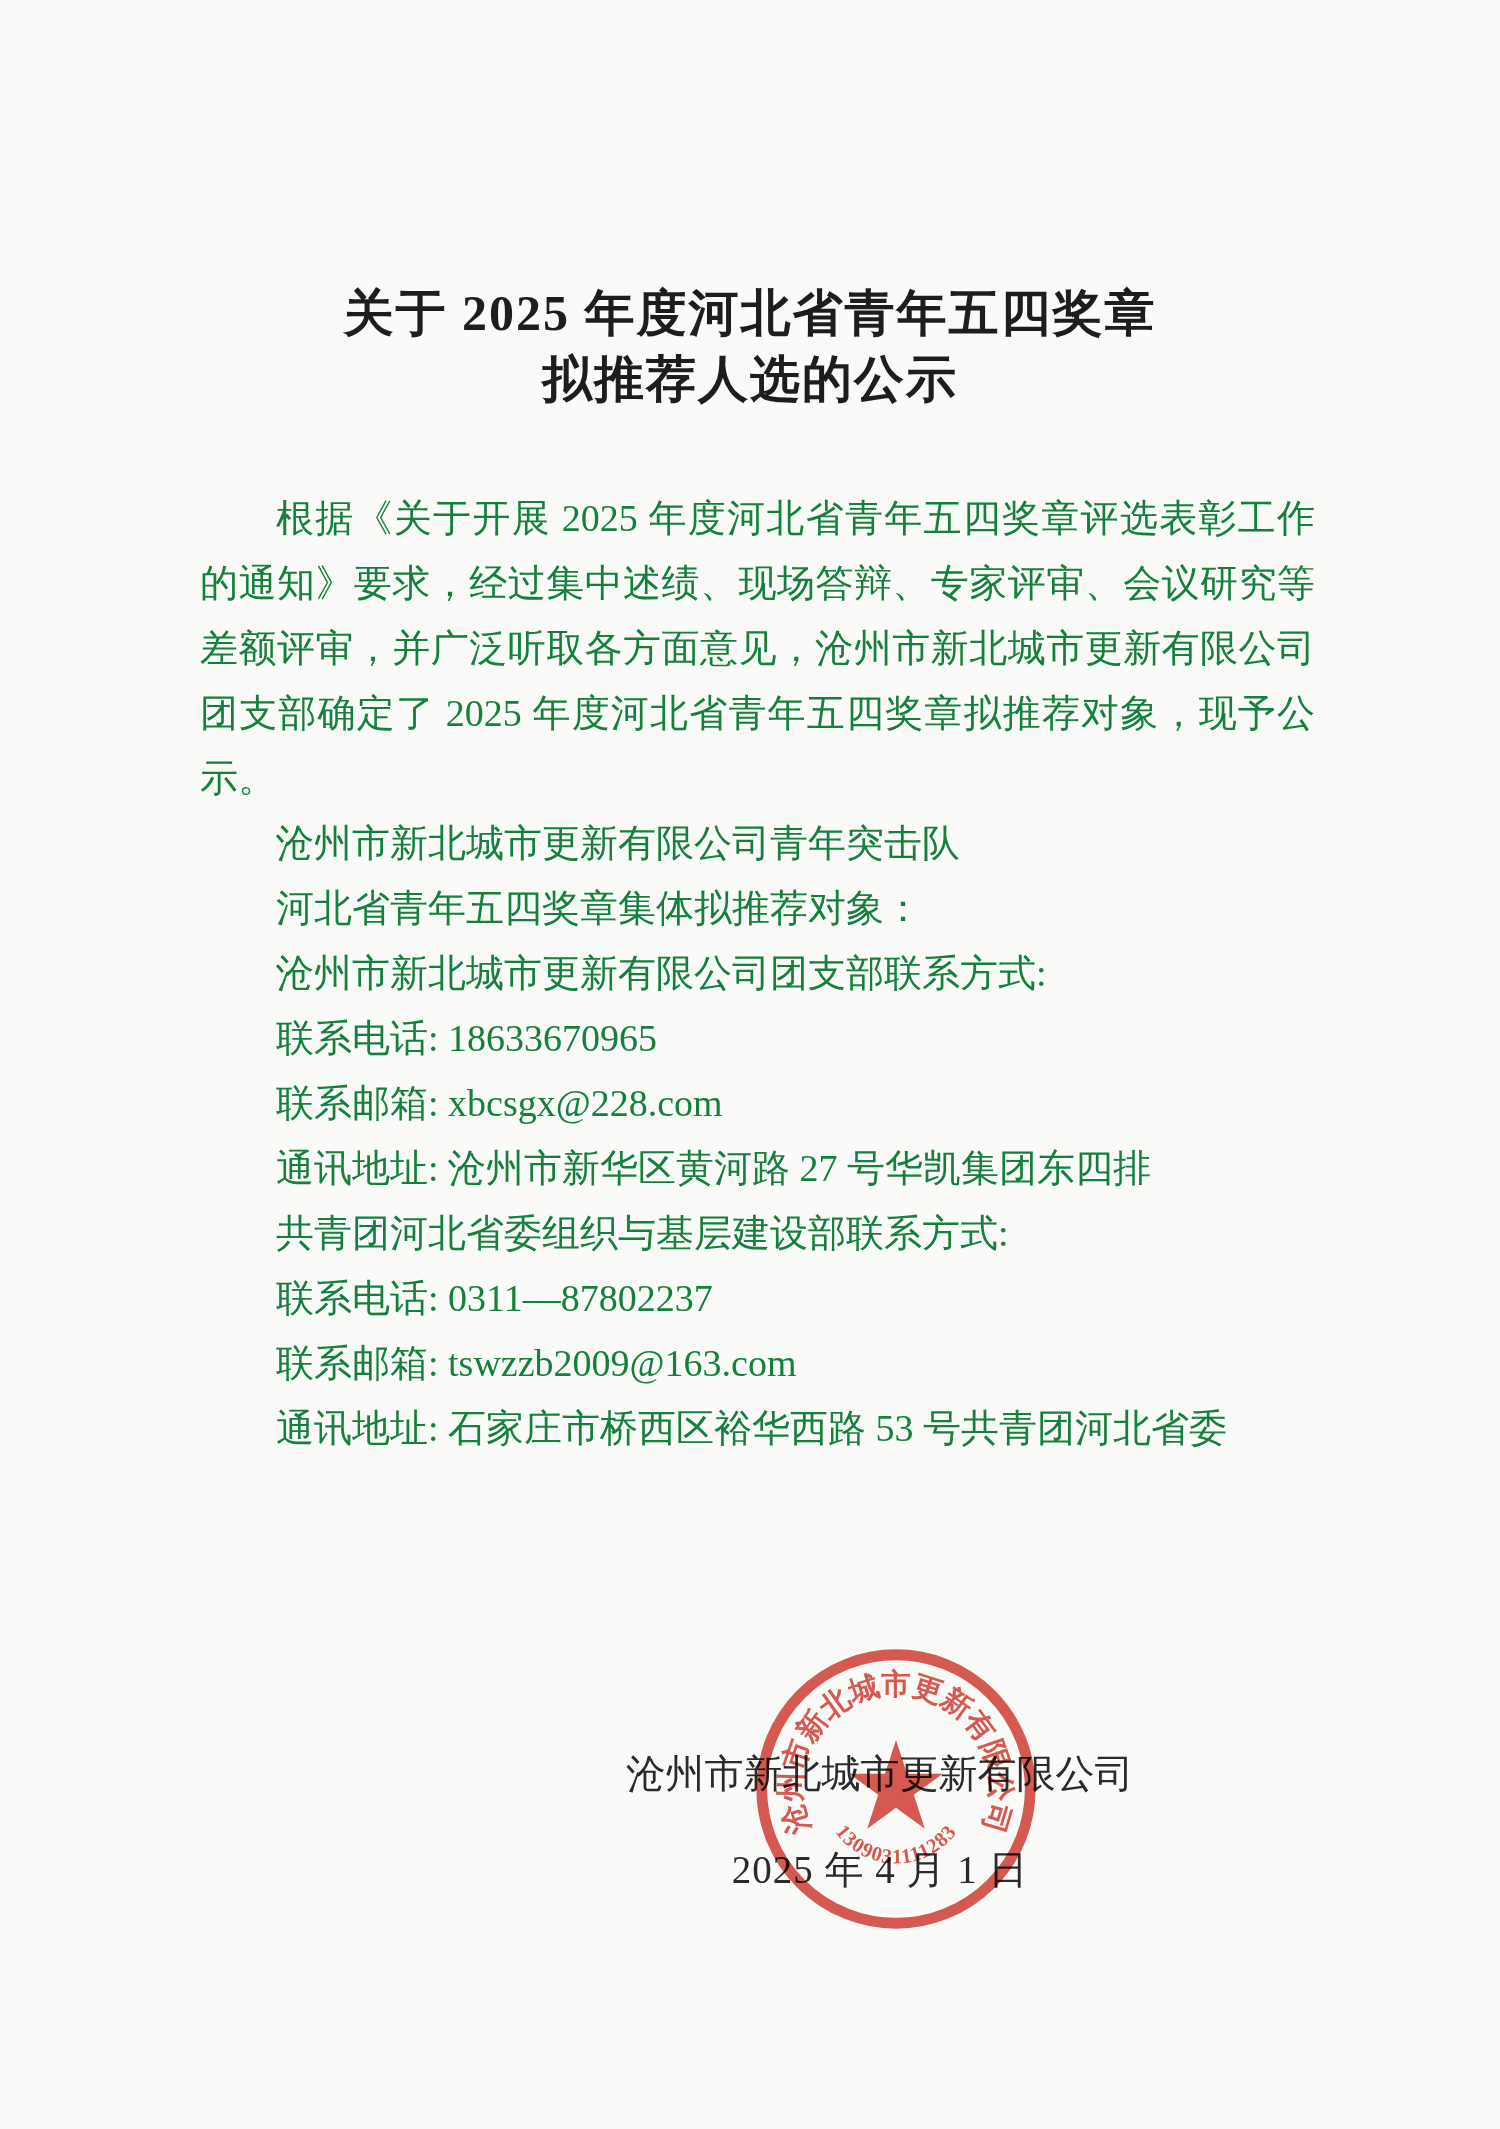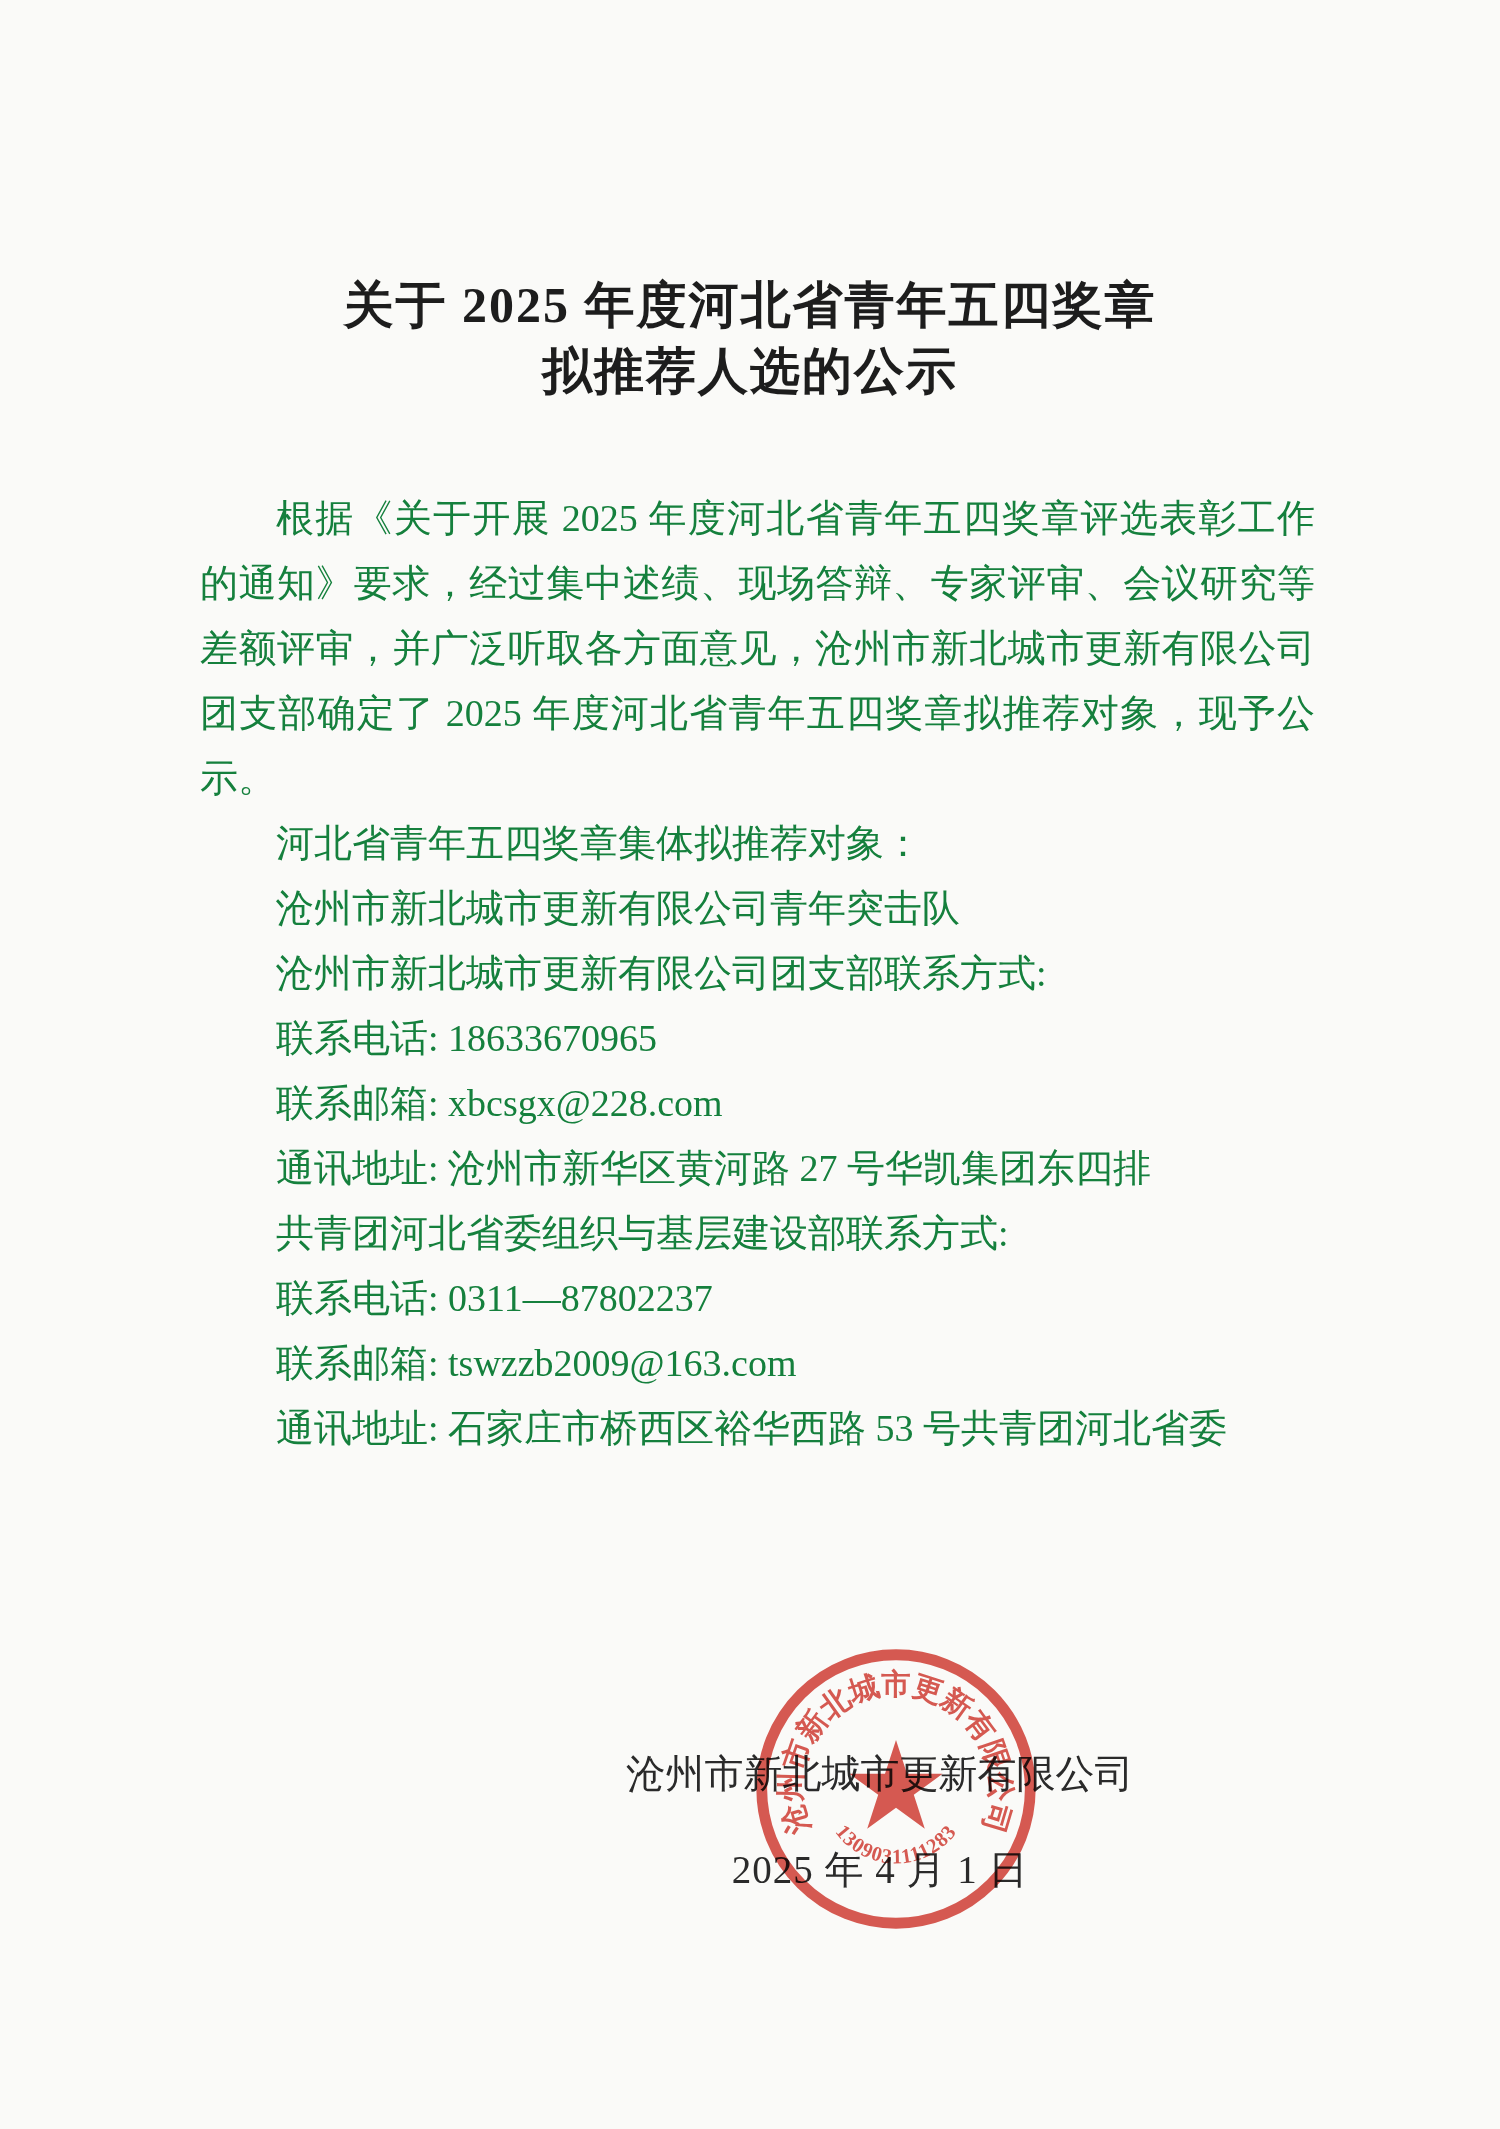--- a/index.html
+++ b/index.html
@@ -7,21 +7,21 @@
     position:relative;
     width:1500px;height:2129px;
     margin:0 auto;
     background:#fafaf8;
     overflow:hidden;
     font-family:"Liberation Serif","DejaVu Serif",serif;
     color:#222;
   }
   .doc-title{
     position:absolute;
-    left:0;top:272px;width:1500px;
+    left:0;top:280px;width:1500px;
     text-align:center;
     font-weight:bold;
     font-size:50px;
     line-height:66px;
     letter-spacing:2px;
     color:#1d1d1d;
   }
   .doc-body{
     position:absolute;
     left:200px;top:486px;
@@ -61,22 +61,22 @@
 
 <div class="page">
 
   <div class="doc-title">
     <div>关于 2025 年度河北省青年五四奖章</div>
     <div>拟推荐人选的公示</div>
   </div>
 
   <div class="doc-body">
     <p>根据《关于开展 2025 年度河北省青年五四奖章评选表彰工作的通知》要求，经过集中述绩、现场答辩、专家评审、会议研究等差额评审，并广泛听取各方面意见，沧州市新北城市更新有限公司团支部确定了 2025 年度河北省青年五四奖章拟推荐对象，现予公示。</p>
+    <p>沧州市新北城市更新有限公司青年突击队</p>
     <p>河北省青年五四奖章集体拟推荐对象：</p>
-    <p>沧州市新北城市更新有限公司青年突击队</p>
     <p>沧州市新北城市更新有限公司团支部联系方式:</p>
     <p>联系电话: 18633670965</p>
     <p>联系邮箱: xbcsgx@228.com</p>
     <p>通讯地址: 沧州市新华区黄河路 27 号华凯集团东四排</p>
     <p>共青团河北省委组织与基层建设部联系方式:</p>
     <p>联系电话: 0311—87802237</p>
     <p>联系邮箱: tswzzb2009@163.com</p>
     <p>通讯地址: 石家庄市桥西区裕华西路 53 号共青团河北省委</p>
   </div>
 

